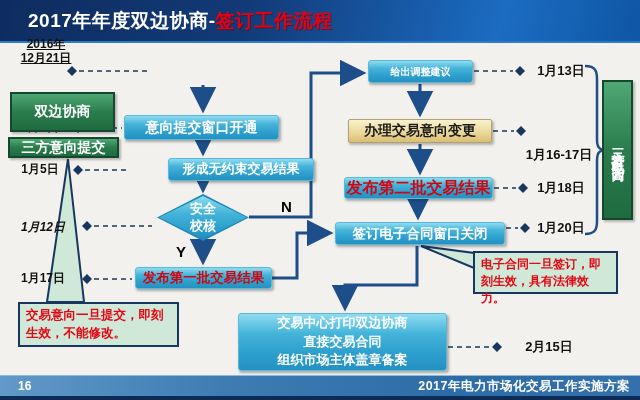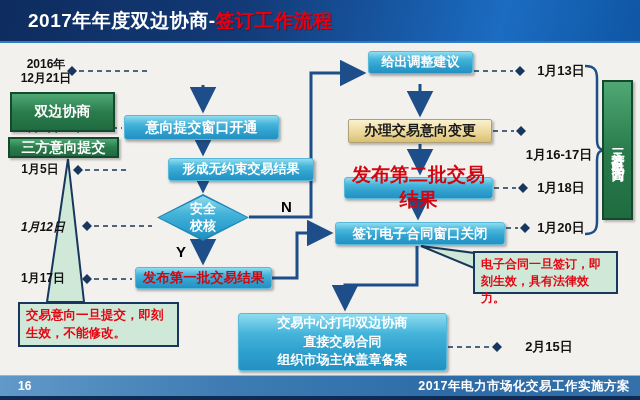--- a/index.html
+++ b/index.html
@@ -130,21 +130,21 @@
       <path d="M421,246 L474,253 L474,268 Z"></path>
     </g>
 
     <path d="M585,66 C596,66 597,72 597,79 L597,139 C597,147 599,150 606,150 C599,150 597,153 597,161 L597,221 C597,228 596,234 585,234" stroke="#1d4e89" stroke-width="2.5" fill="none"></path>
   </svg>
 
   <div class="abs header">
     <div class="title"><span>2017年年度双边协商-</span><span class="hl">签订工作流程</span></div>
   </div>
 
-  <div class="abs date pre" style="left:6px;top:58px;width:80px;">2016年
+  <div class="abs date pre" style="left:6px;top:38px;width:80px;text-decoration:underline;">2016年
 12月21日</div>
   <div class="abs date" style="left:14px;top:121px;width:52px;">1月3日</div>
   <div class="abs date" style="left:14px;top:163px;width:52px;">1月5日</div>
   <div class="abs date" style="left:12px;top:221px;width:62px;font-style:italic;">1月12日</div>
   <div class="abs date" style="left:12px;top:272px;width:62px;">1月17日</div>
 
   <div class="abs g-box" style="left:10px;top:92px;width:105px;height:40px;font-size:14px;">双边协商</div>
   <div class="abs g-box" style="left:8px;top:137px;width:111px;height:21px;font-size:14px;">三方意向提交</div>
 
   <div class="abs c-box" style="left:124px;top:115px;width:155px;height:25px;font-size:14px;">意向提交窗口开通</div>
@@ -153,23 +153,23 @@
   <div class="abs diamond-outer" style="left:157px;top:194px;width:92px;height:47px;">
     <div class="diamond-inner">
         <span>安全校核</span>
       </div>
   </div>
   <div class="abs nylbl" style="left:176px;top:243px;">Y</div>
   <div class="abs nylbl" style="left:281px;top:198px;">N</div>
 
   <div class="abs c-box red-text" style="left:135px;top:267px;width:137px;height:22px;font-size:13.5px;">发布第一批交易结果</div>
 
-  <div class="abs c-box" style="left:368px;top:51px;width:105px;height:23px;font-size:13px;">给出调整建议</div>
+  <div class="abs c-box" style="left:368px;top:60px;width:105px;height:23px;font-size:10px;">给出调整建议</div>
   <div class="abs y-box" style="left:348px;top:119px;width:144px;height:24px;font-size:14px;">办理交易意向变更</div>
-  <div class="abs c-box red-text" style="left:344px;top:177px;width:149px;height:22px;font-size:19px;">发布第二批交易结果</div>
+  <div class="abs c-box red-text" style="left:344px;top:177px;width:149px;height:22px;font-size:16px;">发布第二批交易结果</div>
   <div class="abs c-box" style="left:335px;top:222px;width:170px;height:23px;font-size:13.5px;">签订电子合同窗口关闭</div>
 
   <div class="abs c-box pre" style="left:238px;top:313px;width:209px;height:58px;font-size:13px;line-height:1.45;">交易中心打印双边协商
 直接交易合同
 组织市场主体盖章备案</div>
 
   <div class="abs date" style="left:532px;top:64px;width:58px;font-size:13px;">1月13日</div>
   <div class="abs date" style="left:522px;top:124px;width:74px;font-size:13px;margin-top:24px;">1月16-17日</div>
   <div class="abs date" style="left:532px;top:181px;width:58px;font-size:13px;">1月18日</div>
   <div class="abs date" style="left:532px;top:221px;width:58px;font-size:13px;">1月20日</div>

